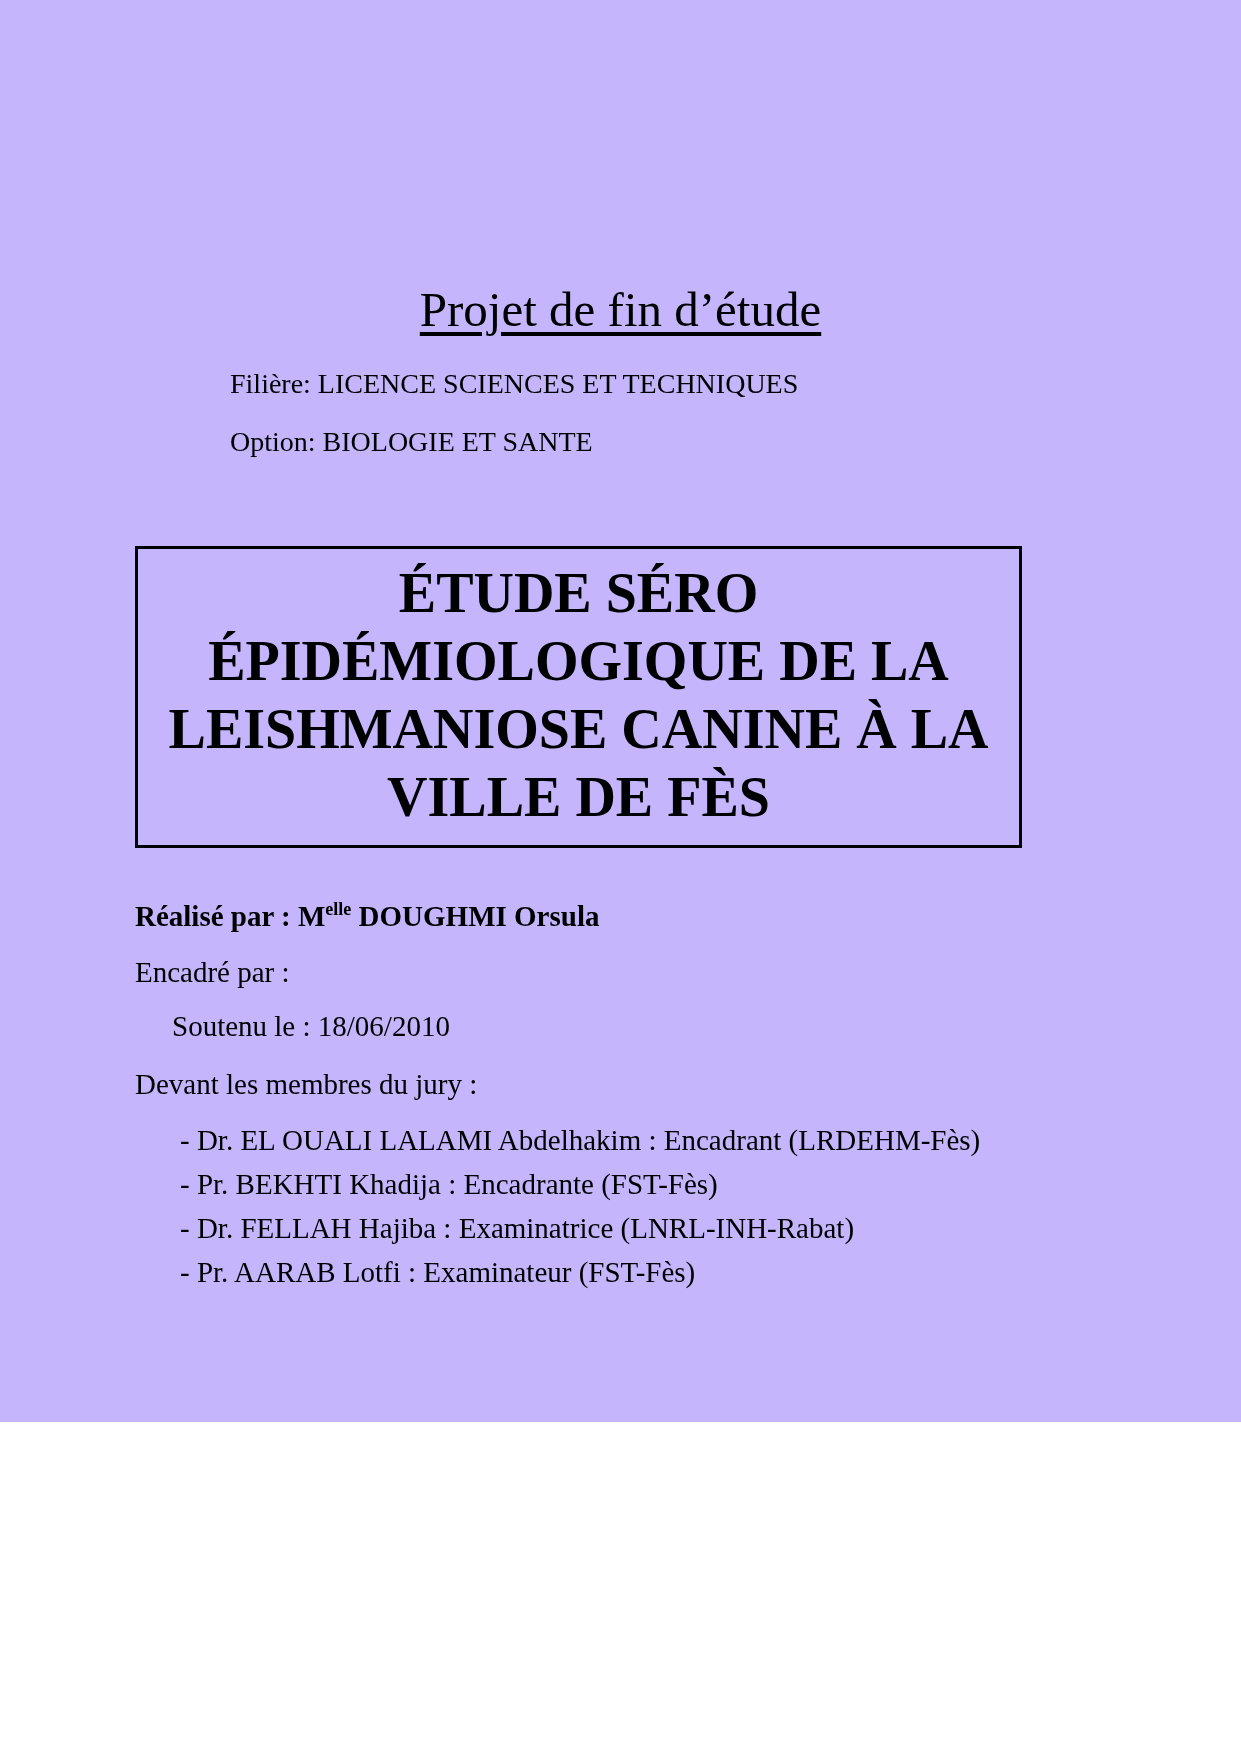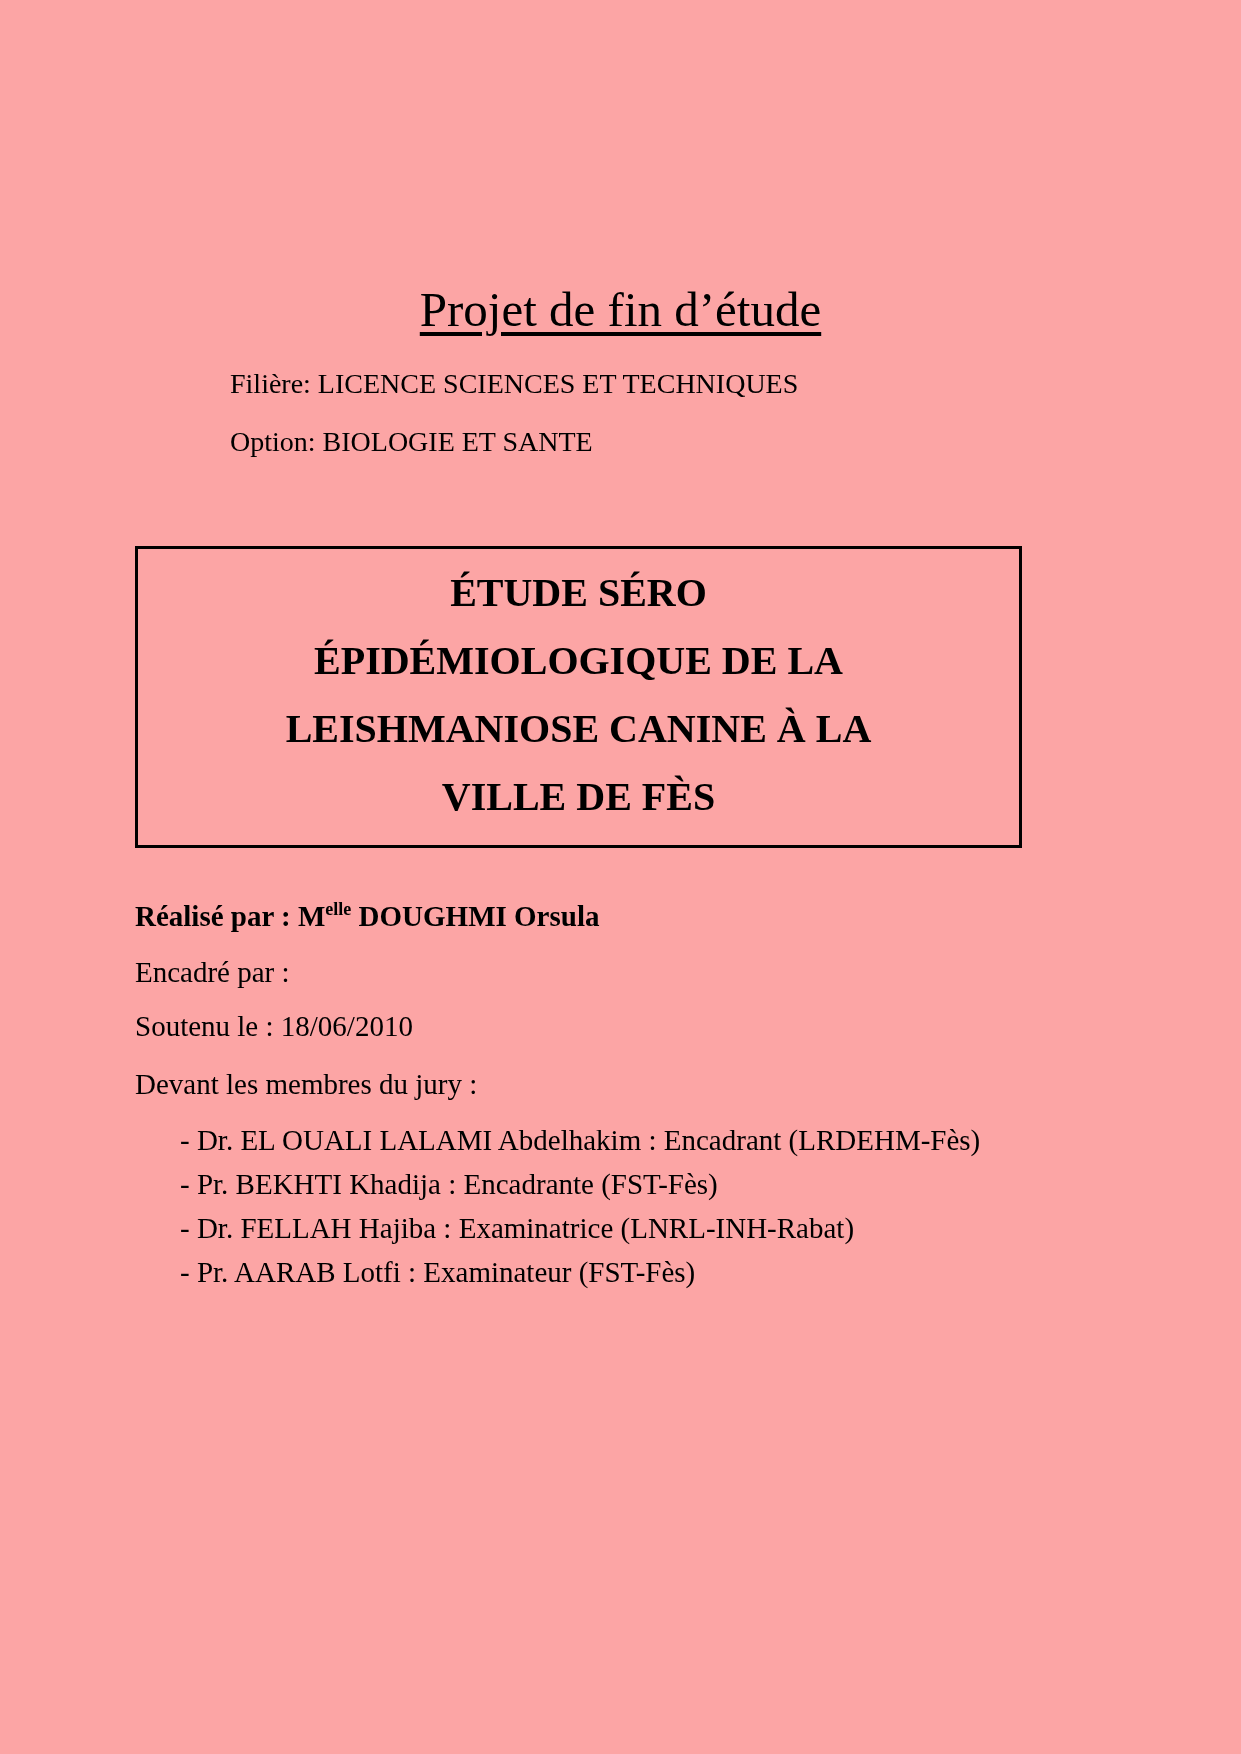--- a/index.html
+++ b/index.html
@@ -1,21 +1,21 @@
 <!DOCTYPE html>
 <html><head>
 <meta charset="utf-8">
 <style>
   * { margin: 0; padding: 0; box-sizing: border-box; }
   html, body { background: #ffffff; }
   .page {
     position: relative;
     width: 1241px;
-    height: 1754px;
-    background: #fca5a5;
+    height: 1422px;
+    background: #c4b5fd;
     color: #000000;
     font-family: "Liberation Serif", serif;
     padding-top: 282px;
     overflow: hidden;
   }
   .main-title {
     text-align: center;
     font-size: 49px;
     line-height: 56px;
     font-weight: 400;
@@ -33,31 +33,31 @@
   .meta.first { margin-top: 26px; }
   .meta + .meta { margin-top: 18px; }
   .title-box {
     margin-top: 84px;
     width: 887px;
     border: 3px solid #000000;
     padding: 10px 20px 14px 20px;
     text-align: center;
   }
   .box-line {
-    font-size: 40px;
+    font-size: 56px;
     line-height: 68px;
     font-weight: 700;
   }
   .body-line {
     font-size: 29px;
     line-height: 40px;
   }
   .realise { margin-top: 48px; font-weight: bold; }
   .encadre-label { margin-top: 16px; }
-  .soutenu-line { margin-top: 14px; }
+  .soutenu-line { margin-top: 14px; margin-left: 37px; }
   .jury-label { margin-top: 18px; }
   .sup {
     font-size: 18px;
     vertical-align: super;
     line-height: 0;
   }
   .list { margin-top: 12px; }
   .jury-list { margin-top: 14px; }
   .list-item {
     font-size: 29px;

